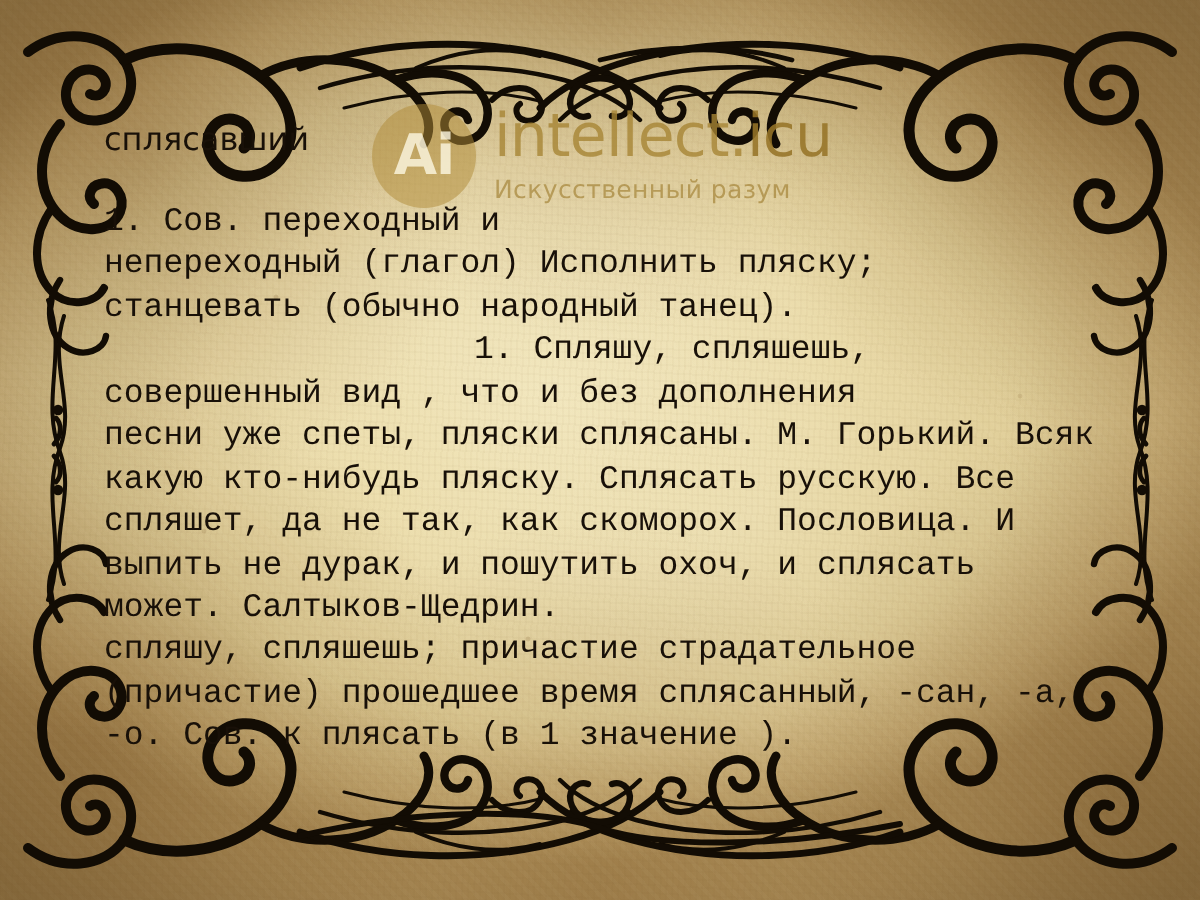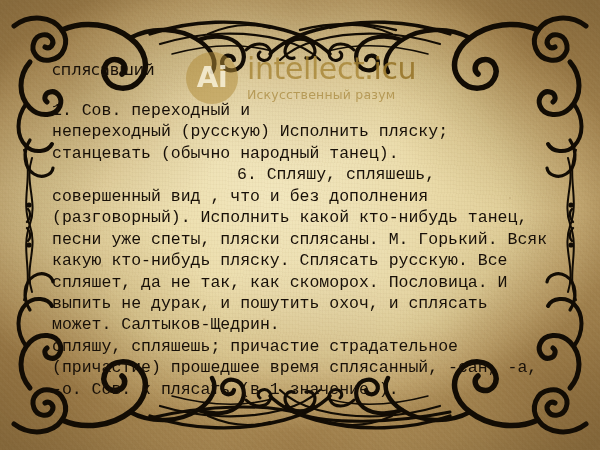--- a/index.html
+++ b/index.html
@@ -195,25 +195,24 @@
     <div class="wm-text">
       <div class="wm-title"><span>intellect.</span><b>icu</b></div>
       <div class="wm-sub">Искусственный  разум</div>
     </div>
   </div>
 
   <div class="content">
     <div class="entry-title">сплясавший</div>
     <div class="body-text">
       <p>1. Сов.   переходный  и</p>
-      <p>непереходный (русскую)  Исполнить пляску;</p>
+      <p>непереходный (глагол)  Исполнить пляску;</p>
       <p>станцевать (обычно народный танец).</p>
-      <p class="indent-line">6. Спляшу, спляшешь,</p>
+      <p class="indent-line">1. Спляшу, спляшешь,</p>
       <p>совершенный вид , что и  без дополнения</p>
-      <p>(разговорный). Исполнить какой кто-нибудь танец,</p>
       <p>песни уже спеты, пляски сплясаны. М. Горький. Всяк</p>
       <p>какую кто-нибудь пляску. Сплясать русскую. Все</p>
       <p>спляшет, да не так, как скоморох. Пословица. И</p>
       <p>выпить не дурак, и пошутить охоч, и сплясать</p>
       <p>может. Салтыков-Щедрин.</p>
       <p>спляшу, спляшешь;  причастие   страдательное</p>
       <p>(причастие)   прошедшее время  сплясанный, -сан, -а,</p>
       <p>-о. Сов. к плясать (в 1  значение ).</p>
     </div>
   </div>

